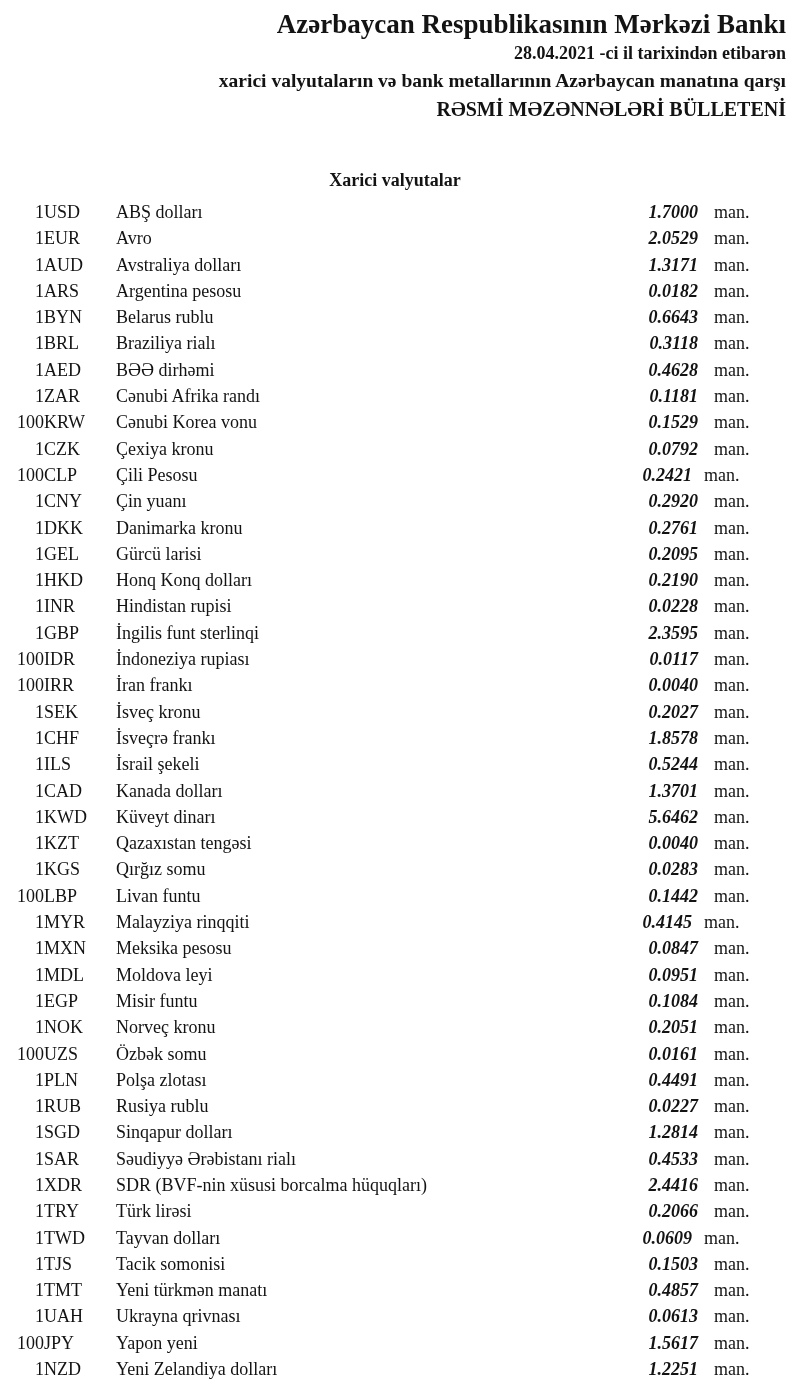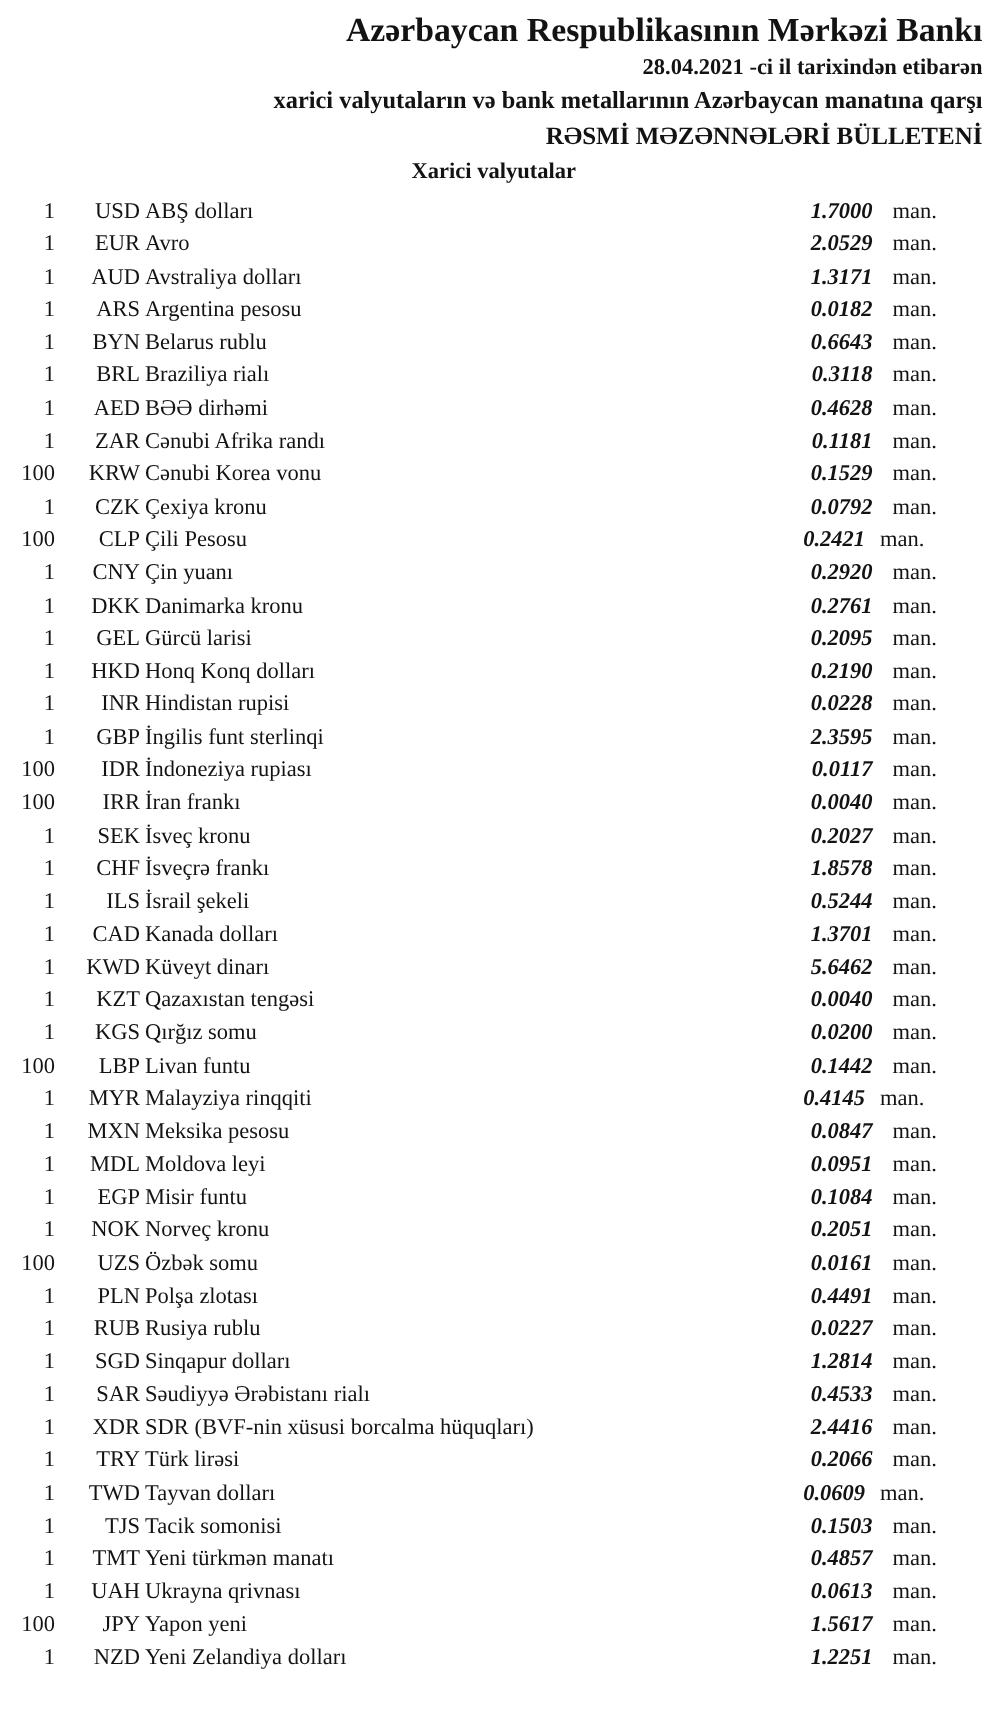--- a/index.html
+++ b/index.html
@@ -36,40 +36,41 @@
     font-size: 19.5px;
     font-weight: bold;
     line-height: 28px;
   }
   .sub-bulletin {
     font-size: 20px;
     font-weight: bold;
     line-height: 29px;
   }
   .section-title {
+    margin-top: 44px;
     text-align: center;
     font-size: 18px;
     font-weight: bold;
     line-height: 24px;
   }
   .rates {
     margin-top: 7px;
   }
   .row {
     display: grid;
     grid-template-columns: 40px 68px 1fr 104px 72px;
     line-height: 26.3px;
     font-size: 18px;
     white-space: nowrap;
   }
   .qty {
     text-align: right;
   }
   .code {
-    text-align: right;
+    text-align: left;
   }
   .name {
     padding-left: 4px;
     text-align: left;
   }
   .rate {
     text-align: right;
     padding-right: 16px;
     font-weight: bold;
     font-style: italic;
@@ -270,21 +271,21 @@
       <span class="qty">1</span>
       <span class="code">KZT</span>
       <span class="name">Qazaxıstan tengəsi</span>
       <span class="rate">0.0040</span>
       <span class="man">man.</span>
     </div>
       <div class="row">
       <span class="qty">1</span>
       <span class="code">KGS</span>
       <span class="name">Qırğız somu</span>
-      <span class="rate">0.0200</span>
+      <span class="rate">0.0283</span>
       <span class="man">man.</span>
     </div>
       <div class="row">
       <span class="qty">100</span>
       <span class="code">LBP</span>
       <span class="name">Livan funtu</span>
       <span class="rate">0.1442</span>
       <span class="man">man.</span>
     </div>
       <div class="row tight">

